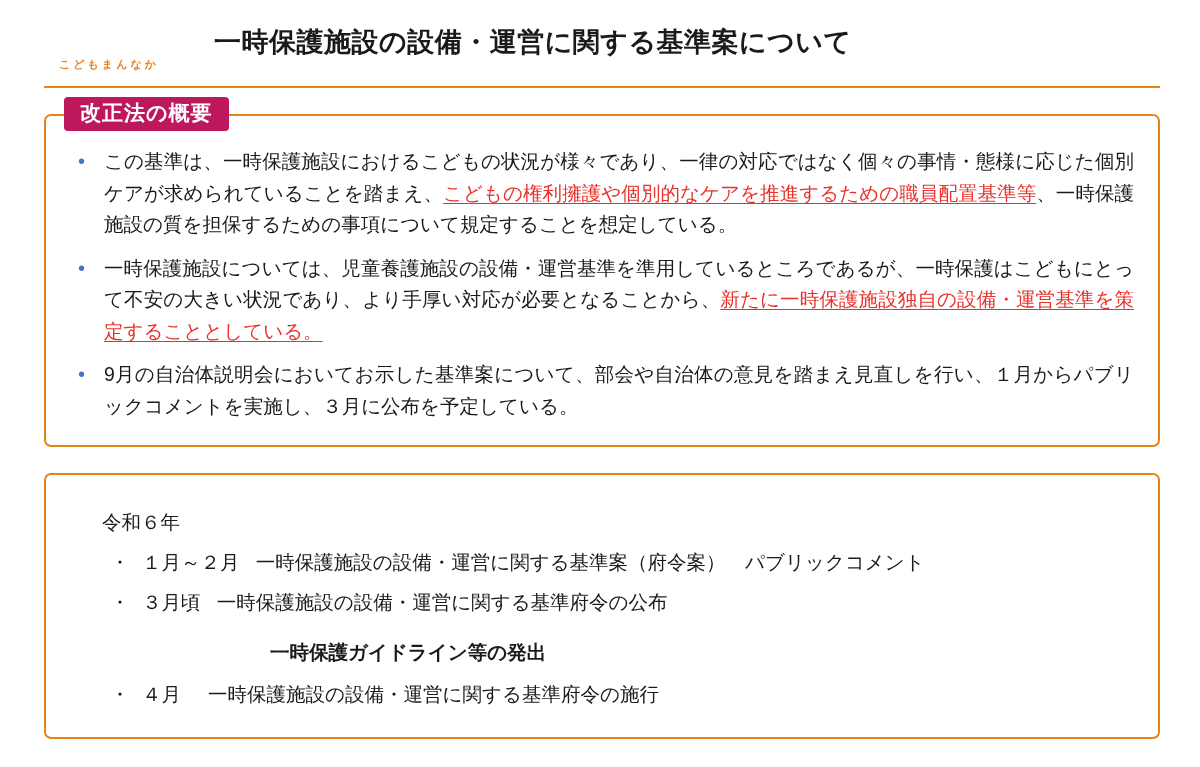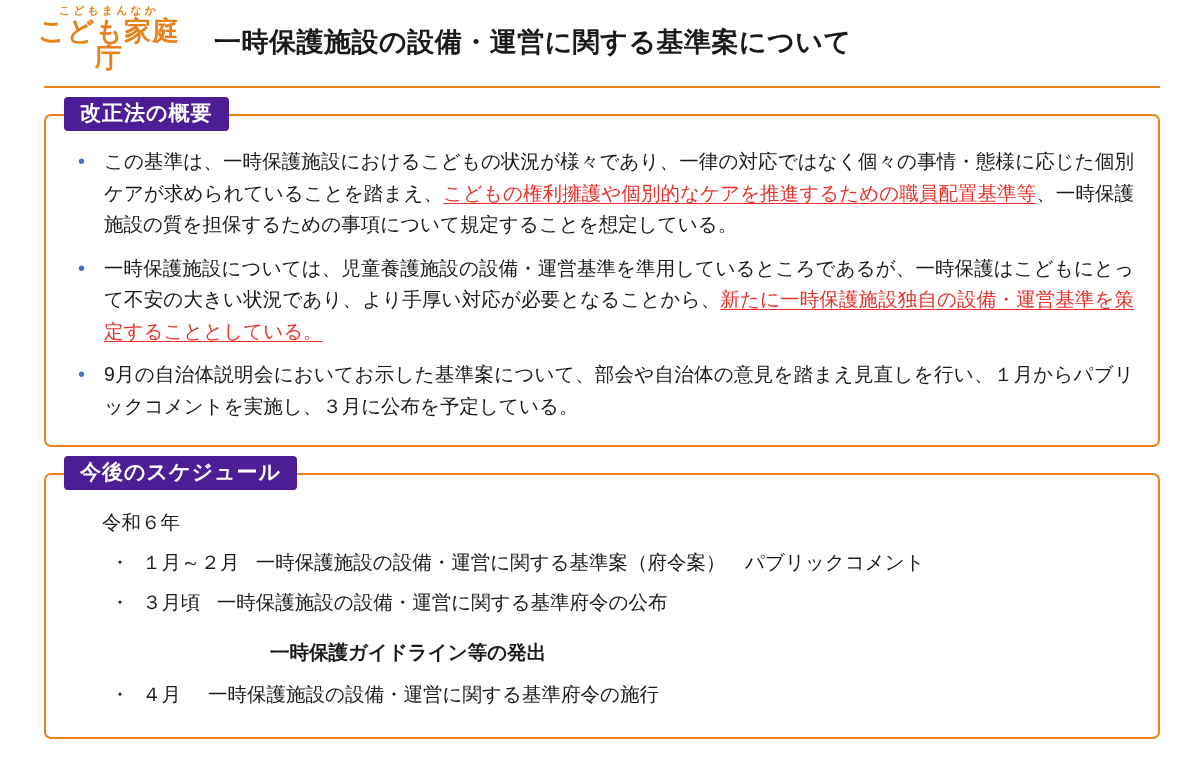--- a/index.html
+++ b/index.html
@@ -71,21 +71,21 @@
     position: relative;
     margin: 26px 40px 0 44px;
     border: 2px solid #E8821A;
     border-radius: 7px;
     box-sizing: border-box;
   }
   .section-label {
     position: absolute;
     top: -19px;
     left: 18px;
-    background: #4c1d95;
+    background: #be185d;
     color: #ffffff;
     font-size: 21px;
     font-weight: bold;
     padding: 4px 16px 6px 16px;
     border-radius: 4px;
     letter-spacing: 1px;
     line-height: 1.15;
     white-space: nowrap;
   }
   .section-body {
@@ -157,21 +157,20 @@
   }
 </style>
 </head>
 <body>
 
 <div class="slide">
 
   <div class="header">
     <div class="logo">
       <span class="logo-ruby">こどもまんなか</span>
-      <span class="logo-main">こども家庭庁</span>
     </div>
     <div class="slide-title">一時保護施設の設備・運営に関する基準案について</div>
   </div>
 
   <div class="header-rule"></div>
 
   <div class="section">
     <div class="section-label">改正法の概要</div>
     <div class="section-body">
       <ul class="bullets">
@@ -182,21 +181,20 @@
           <span>一時保護施設については、児童養護施設の設備・運営基準を準用しているところであるが、一時保護はこどもにとって不安の大きい状況であり、より手厚い対応が必要となることから、</span><span class="hl">新たに一時保護施設独自の設備・運営基準を策定することとしている。</span><span></span>
         </li>
         <li>
           <span>9月の自治体説明会においてお示した基準案について、部会や自治体の意見を踏まえ見直しを行い、１月からパブリックコメントを実施し、３月に公布を予定している。</span><span class="hl"></span><span></span>
         </li>
       </ul>
     </div>
   </div>
 
   <div class="section">
-    <div class="section-label">今後のスケジュール</div>
     <div class="section-body sched">
       <div class="sched-year">令和６年</div>
       <ul class="sched-list">
         <li>
           <span class="sched-date">１月～２月</span>
           &nbsp;&nbsp;<span>一時保護施設の設備・運営に関する基準案（府令案）　パブリックコメント</span>
         </li>
         <li>
           <span class="sched-date">３月頃</span>
           &nbsp;&nbsp;<span>一時保護施設の設備・運営に関する基準府令の公布</span>

